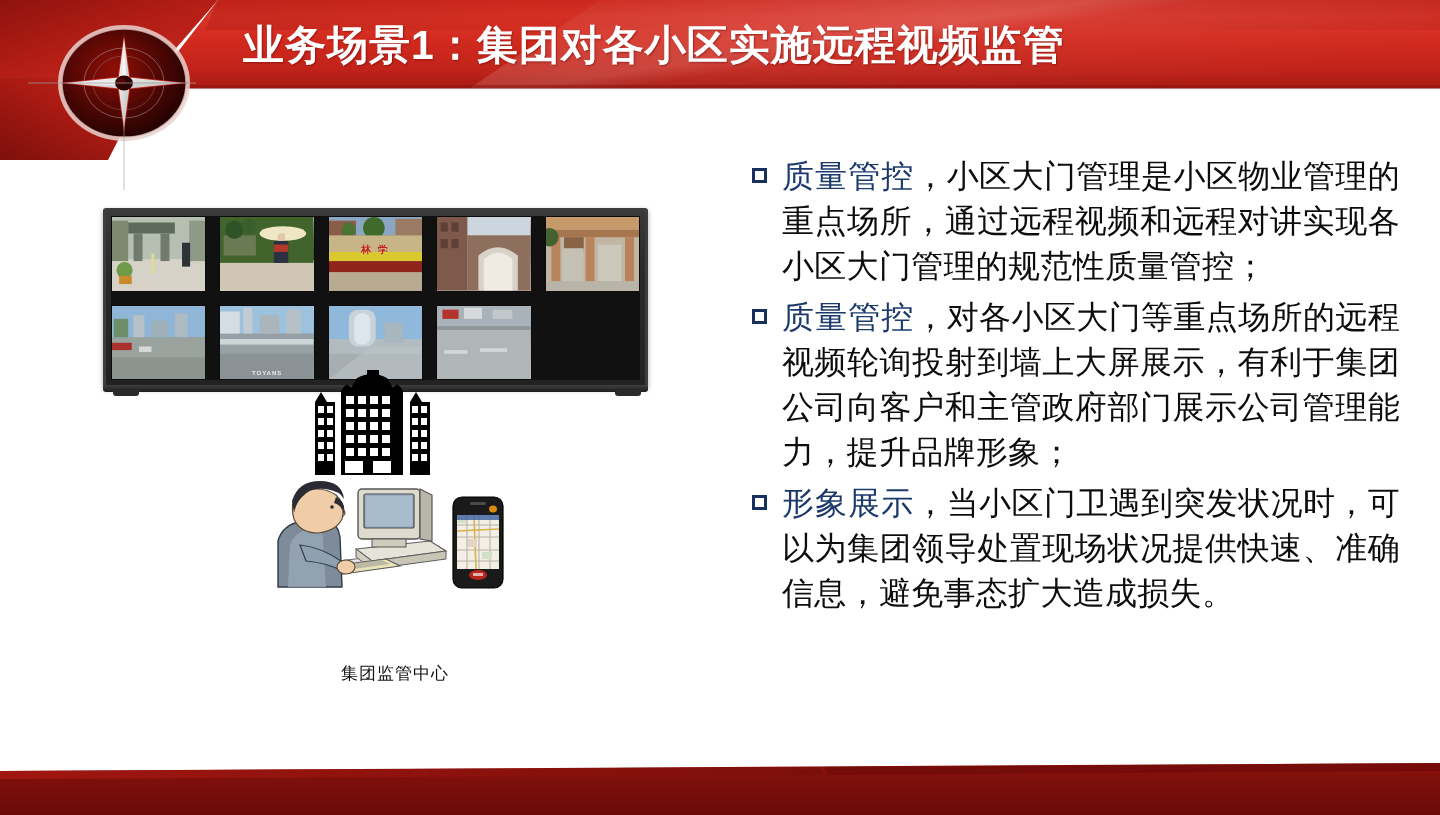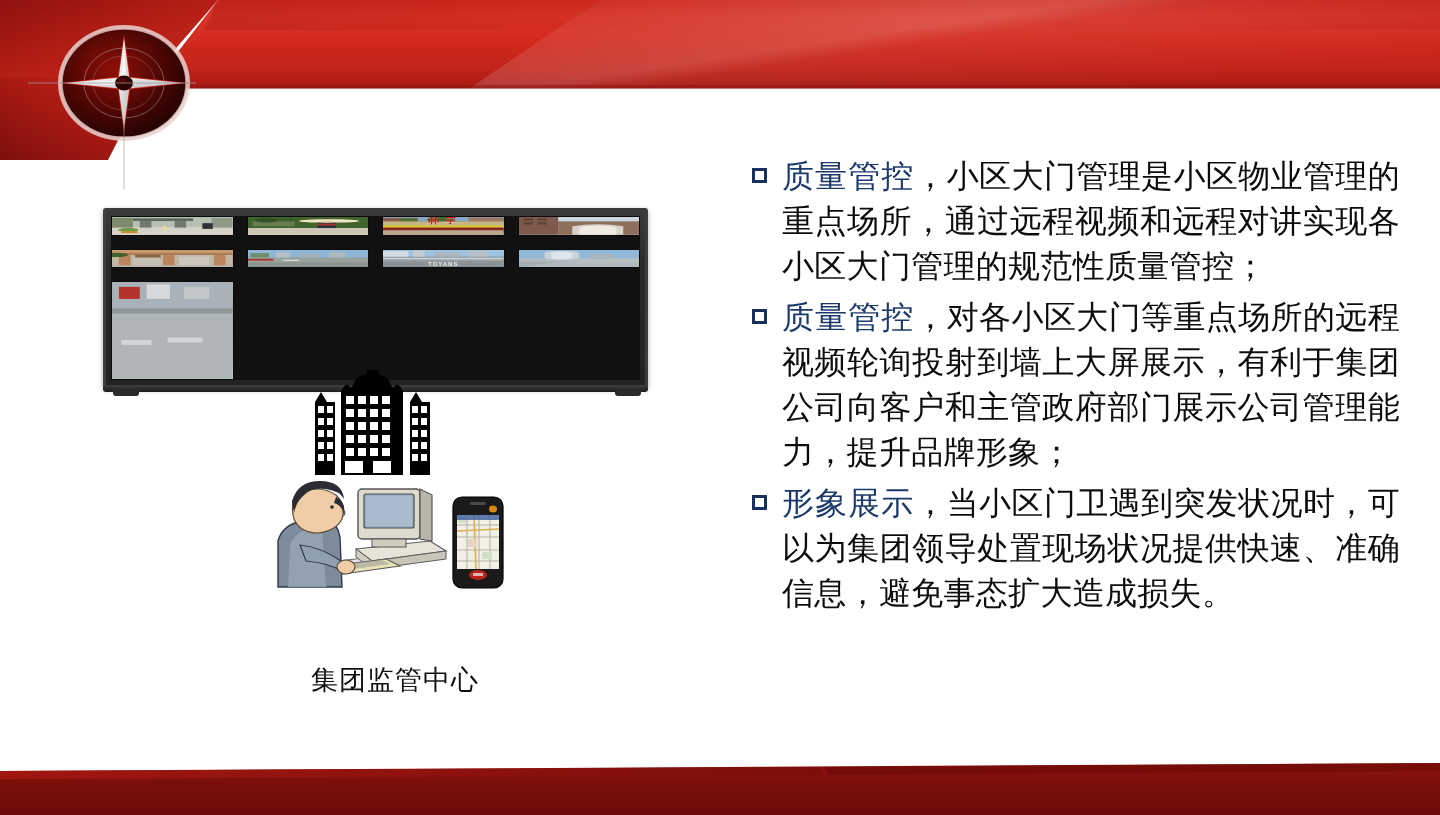--- a/index.html
+++ b/index.html
@@ -83,21 +83,21 @@
     box-sizing: border-box;
     box-shadow: 0 2px 5px rgba(0,0,0,0.35);
     padding: 5px;
   }
   .vw-inner {
     position: relative;
     width: 100%;
     height: 100%;
     background: #111;
     display: grid;
-    grid-template-columns: repeat(4, 1fr);
+    grid-template-columns: repeat(5, 1fr);
     grid-template-rows: repeat(2, 1fr);
     gap: 13px;
   }
   .vw-cell {
     position: relative;
     overflow: hidden;
     border: 1px solid #0b0b0b;
     box-sizing: border-box;
     background: #556;
   }
@@ -182,21 +182,21 @@
     height: 95px;
   }
 
   .left-caption {
     position: absolute;
     left: 100px;
     top: 462px;
     width: 400px;
     text-align: center;
     font-family: "Liberation Serif", "DejaVu Serif", serif;
-    font-size: 27px;
+    font-size: 17px;
     color: #111111;
     letter-spacing: 1px;
   }
 
   
   .right-col {
     position: absolute;
     left: 748px;
     top: 112px;
     width: 652px;
@@ -321,20 +321,21 @@
         <polygon points="124,50 127,83 121,83" fill="#ffffff" opacity="0.65"></polygon>
         <polygon points="78,83 124,80 124,86" fill="#ffffff" opacity="0.5"></polygon>
         <ellipse cx="124" cy="83" rx="9" ry="7.5" fill="#2a0302"></ellipse>
         <ellipse cx="122" cy="81" rx="4" ry="3" fill="#5d0805" opacity="0.8"></ellipse>
       </g>
 
       <line x1="28" y1="83" x2="196" y2="83" stroke="#9a9a9a" stroke-width="1" opacity="0.75"></line>
       <line x1="124" y1="120" x2="124" y2="190" stroke="#9a9a9a" stroke-width="1" opacity="0.6"></line>
     </svg>
 
+    <div class="title-text">业务场景1：集团对各小区实施远程视频监管</div>
   </div>
 
   <div class="left-col">
 
     <div class="videowall">
       <div class="vw-inner">
         <div class="vw-cell scene1">
           <svg width="100%" height="100%" viewBox="0 0 104 80" preserveAspectRatio="none">
             <rect x="0" y="0" width="104" height="46" fill="#b6c0b2"></rect>
             <rect x="0" y="46" width="104" height="34" fill="#d6d2c8"></rect>

